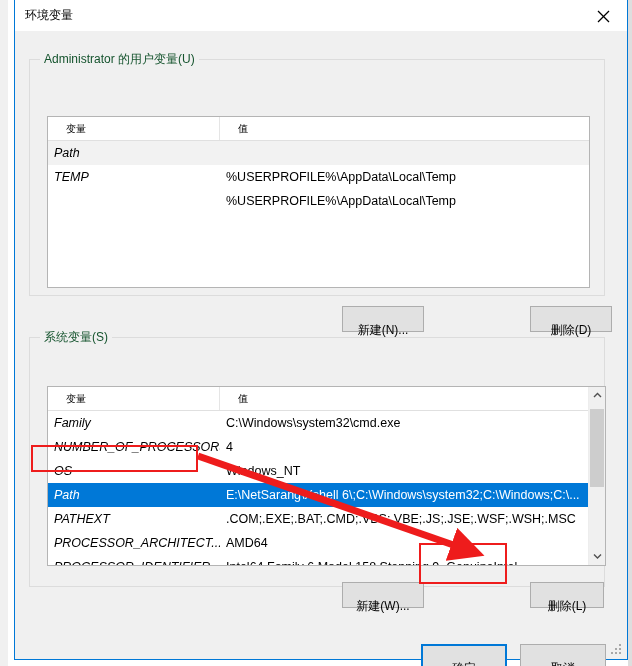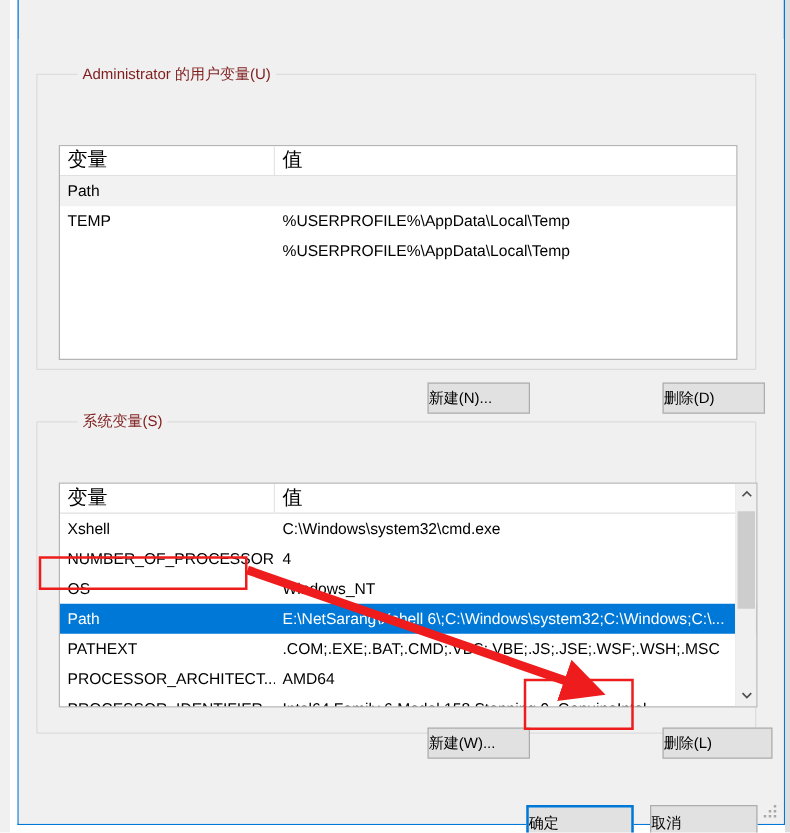--- a/index.html
+++ b/index.html
@@ -88,23 +88,22 @@
   }
   .group-user   { left: 14px; top: 28px;  width: 576px; height: 237px; }
   .group-system { left: 14px; top: 306px; width: 576px; height: 250px; }
 
   .group-label {
     position: absolute;
     top: -9px; left: 10px;
     background: #f0f0f0;
     padding: 0 4px;
     font-size: 12px;
-    color: #7f1d1d;
-    white-space: nowrap;
-    margin-left: 22px;
+    color: #14532d;
+    white-space: nowrap;
   }
 
   
   .listview {
     position: absolute;
     background: #ffffff;
     border: 1px solid #b4b4b4;
     box-sizing: border-box;
     overflow: hidden;
   }
@@ -116,24 +115,24 @@
     height: 24px;
     background: #ffffff;
     border-bottom: 1px solid #e0e0e0;
     box-sizing: border-box;
   }
   .lv-header .hcell {
     position: absolute;
     top: 0;
     height: 23px;
     line-height: 23px;
-    font-size: 16px;
+    font-size: 10px;
     color: #000000;
     box-sizing: border-box;
-    padding-left: 6px;
+    padding-left: 18px;
     white-space: nowrap;
   }
   .lv-header .hcell.col-name { left: 0;     width: 172px; border-right: 1px solid #e5e5e5; }
   .lv-header .hcell.col-val  { left: 172px; right: 0; }
 
   .lv-body { position: relative; }
 
   .lv-row {
     position: relative;
     height: 24px;
@@ -144,21 +143,21 @@
     top: 0;
     height: 24px;
     line-height: 24px;
     font-size: 12.5px;
     color: #000000;
     padding-left: 6px;
     box-sizing: border-box;
     white-space: nowrap;
     overflow: hidden;
   }
-  .lv-row .cell.col-name { left: 0;     width: 172px; }
+  .lv-row .cell.col-name { left: 0;     width: 172px; font-style: italic; }
   .lv-row .cell.col-val  { left: 172px; right: 0; }
 
   .lv-row.alt { background: #f2f2f2; }
   .lv-row.selected { background: #0078d7; }
   .lv-row.selected .cell { color: #ffffff; }
 
   
   .list-system .lv-header .hcell.col-val,
   .list-system .lv-row .cell.col-val { right: 17px; }
 
@@ -189,40 +188,40 @@
   
   .btn {
     position: absolute;
     height: 25px;
     background: #e1e1e1;
     border: 1px solid #adadad;
     box-sizing: border-box;
     font-size: 12px;
     font-family: "Liberation Sans", "DejaVu Sans", sans-serif;
     color: #000000;
-    text-align: left;
+    text-align: center;
     line-height: 23px;
     cursor: default;
     white-space: nowrap;
-    padding: 0;
+    padding: 12px;
   }
   .btn.default {
     border: 2px solid #0078d7;
     background: #e1e1e1;
     line-height: 21px;
   }
 
   
   .btn-user-new  { left: 327px; top: 275px; width: 82px; }
   .btn-user-edit { left: 421px; top: 275px; width: 82px; }
   .btn-user-del  { left: 515px; top: 275px; width: 82px; }
   
   .btn-sys-new   { left: 327px; top: 551px; width: 82px; }
   .btn-sys-edit  { left: 421px; top: 551px; width: 82px; }
-  .btn-sys-del   { left: 515px; top: 551px; width: 88px; }
+  .btn-sys-del   { left: 515px; top: 551px; width: 74px; }
   
   .btn-ok     { left: 406px; top: 613px; width: 86px; height: 28px; }
   .btn-cancel { left: 505px; top: 613px; width: 86px; height: 28px; }
 
   
   .grip { position: absolute; right: 5px; bottom: 4px; width: 11px; height: 11px; }
   .grip i {
     position: absolute;
     width: 2px; height: 2px;
     background: #a8a8a8;
@@ -247,20 +246,29 @@
 
 <div id="screen">
 
   <div class="backdrop-left">
     <div class="backdrop-left-shade"></div>
   </div>
   <div class="backdrop-right"></div>
 
   <div class="window">
 
+    <div class="titlebar">
+      <div class="title-text">环境变量</div>
+      <div class="close-btn">
+        <svg width="13" height="13" viewBox="0 0 13 13">
+          <line x1="1" y1="1" x2="12" y2="12" stroke="#000" stroke-width="1.2"></line>
+          <line x1="12" y1="1" x2="1" y2="12" stroke="#000" stroke-width="1.2"></line>
+        </svg>
+      </div>
+    </div>
 
     <div class="client">
 
       <div class="groupbox group-user">
         <div class="group-label">Administrator 的用户变量(U)</div>
       </div>
 
       <div class="listview list-user">
         <div class="lv-header">
           <div class="hcell col-name">变量</div>
@@ -287,21 +295,21 @@
         <div class="group-label">系统变量(S)</div>
       </div>
 
       <div class="listview list-system">
         <div class="lv-header">
           <div class="hcell col-name">变量</div>
           <div class="hcell col-val">值</div>
         </div>
         <div class="lv-body">
           <div class="lv-row">
-            <div class="cell col-name">Xshell</div>
+            <div class="cell col-name">Family</div>
             <div class="cell col-val">C:\Windows\system32\cmd.exe</div>
           </div>
           <div class="lv-row">
             <div class="cell col-name">NUMBER_OF_PROCESSORS</div>
             <div class="cell col-val">4</div>
           </div>
           <div class="lv-row">
             <div class="cell col-name">OS</div>
             <div class="cell col-val">Windows_NT</div>
           </div>

